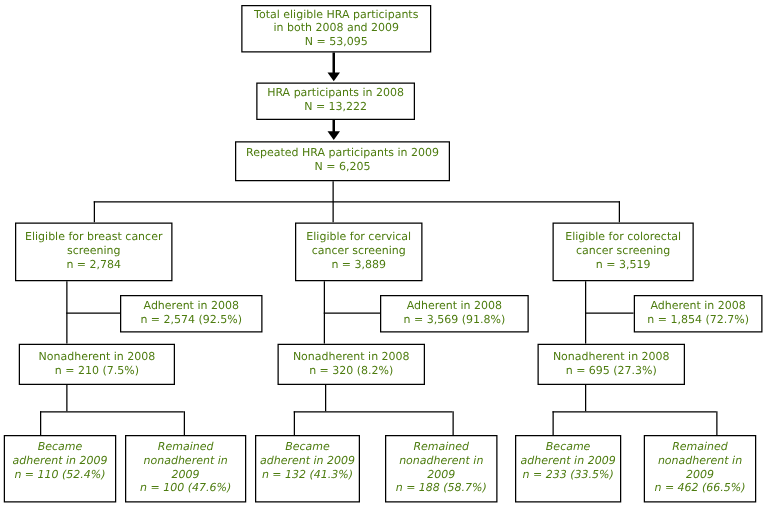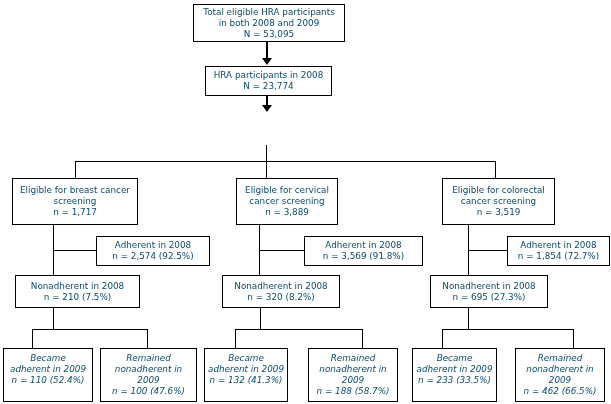--- a/index.html
+++ b/index.html
@@ -2,21 +2,21 @@
 <html><head>
 <meta charset="utf-8">
 <style>
   html, body { margin: 0; padding: 0; background: #ffffff; }
   #canvas {
     position: relative;
     width: 611px;
     height: 404px;
     background: #ffffff;
     font-family: "DejaVu Sans", "Liberation Sans", sans-serif;
-    color: #0c4a6e;
+    color: #4d7c0f;
     overflow: hidden;
   }
   .box {
     position: absolute;
     box-sizing: border-box;
     border: 1px solid #000000;
     background: #ffffff;
     display: flex;
     align-items: center;
     justify-content: center;
@@ -41,34 +41,36 @@
 <div id="canvas">
 
   <div class="box" style="left:193px; top:4px; width:152px; height:38px;">Total eligible HRA participants
 in both 2008 and 2009
 N = 53,095</div>
 
   <div class="line" style="left:266px; top:42px; width:2px; height:17px;"></div>
   <div class="arrowhead" style="left:262px; top:58px;"></div>
 
   <div class="box" style="left:205px; top:66px; width:127px; height:30px;">HRA participants in 2008
-N = 23,774</div>
+N = 13,222</div>
 
   <div class="line" style="left:266px; top:96px; width:2px; height:10px;"></div>
   <div class="arrowhead" style="left:262px; top:105px;"></div>
 
+  <div class="box" style="left:188px; top:113px; width:172px; height:32px;">Repeated HRA participants in 2009
+N = 6,205</div>
 
   <div class="line" style="left:266px; top:145px; width:1px; height:33px;"></div>
   <div class="line" style="left:75px; top:161px; width:421px; height:1px;"></div>
   <div class="line" style="left:75px; top:161px; width:1px; height:17px;"></div>
   <div class="line" style="left:495px; top:161px; width:1px; height:17px;"></div>
 
   <div class="box" style="left:12px; top:178px; width:126px; height:47px;">Eligible for breast cancer
 screening
-n = 1,717</div>
+n = 2,784</div>
   <div class="line" style="left:53px; top:225px; width:1px; height:50px;"></div>
   <div class="line" style="left:53px; top:250px; width:43px; height:1px;"></div>
   <div class="box" style="left:96px; top:236px; width:114px; height:30px;">Adherent in 2008
 n = 2,574 (92.5%)</div>
   <div class="box" style="left:15px; top:275px; width:125px; height:33px;">Nonadherent in 2008
 n = 210 (7.5%)</div>
   <div class="line" style="left:53px; top:308px; width:1px; height:21px;"></div>
   <div class="line" style="left:32px; top:329px; width:115px; height:1px;"></div>
   <div class="line" style="left:32px; top:329px; width:1px; height:19px;"></div>
   <div class="line" style="left:147px; top:329px; width:1px; height:19px;"></div>

